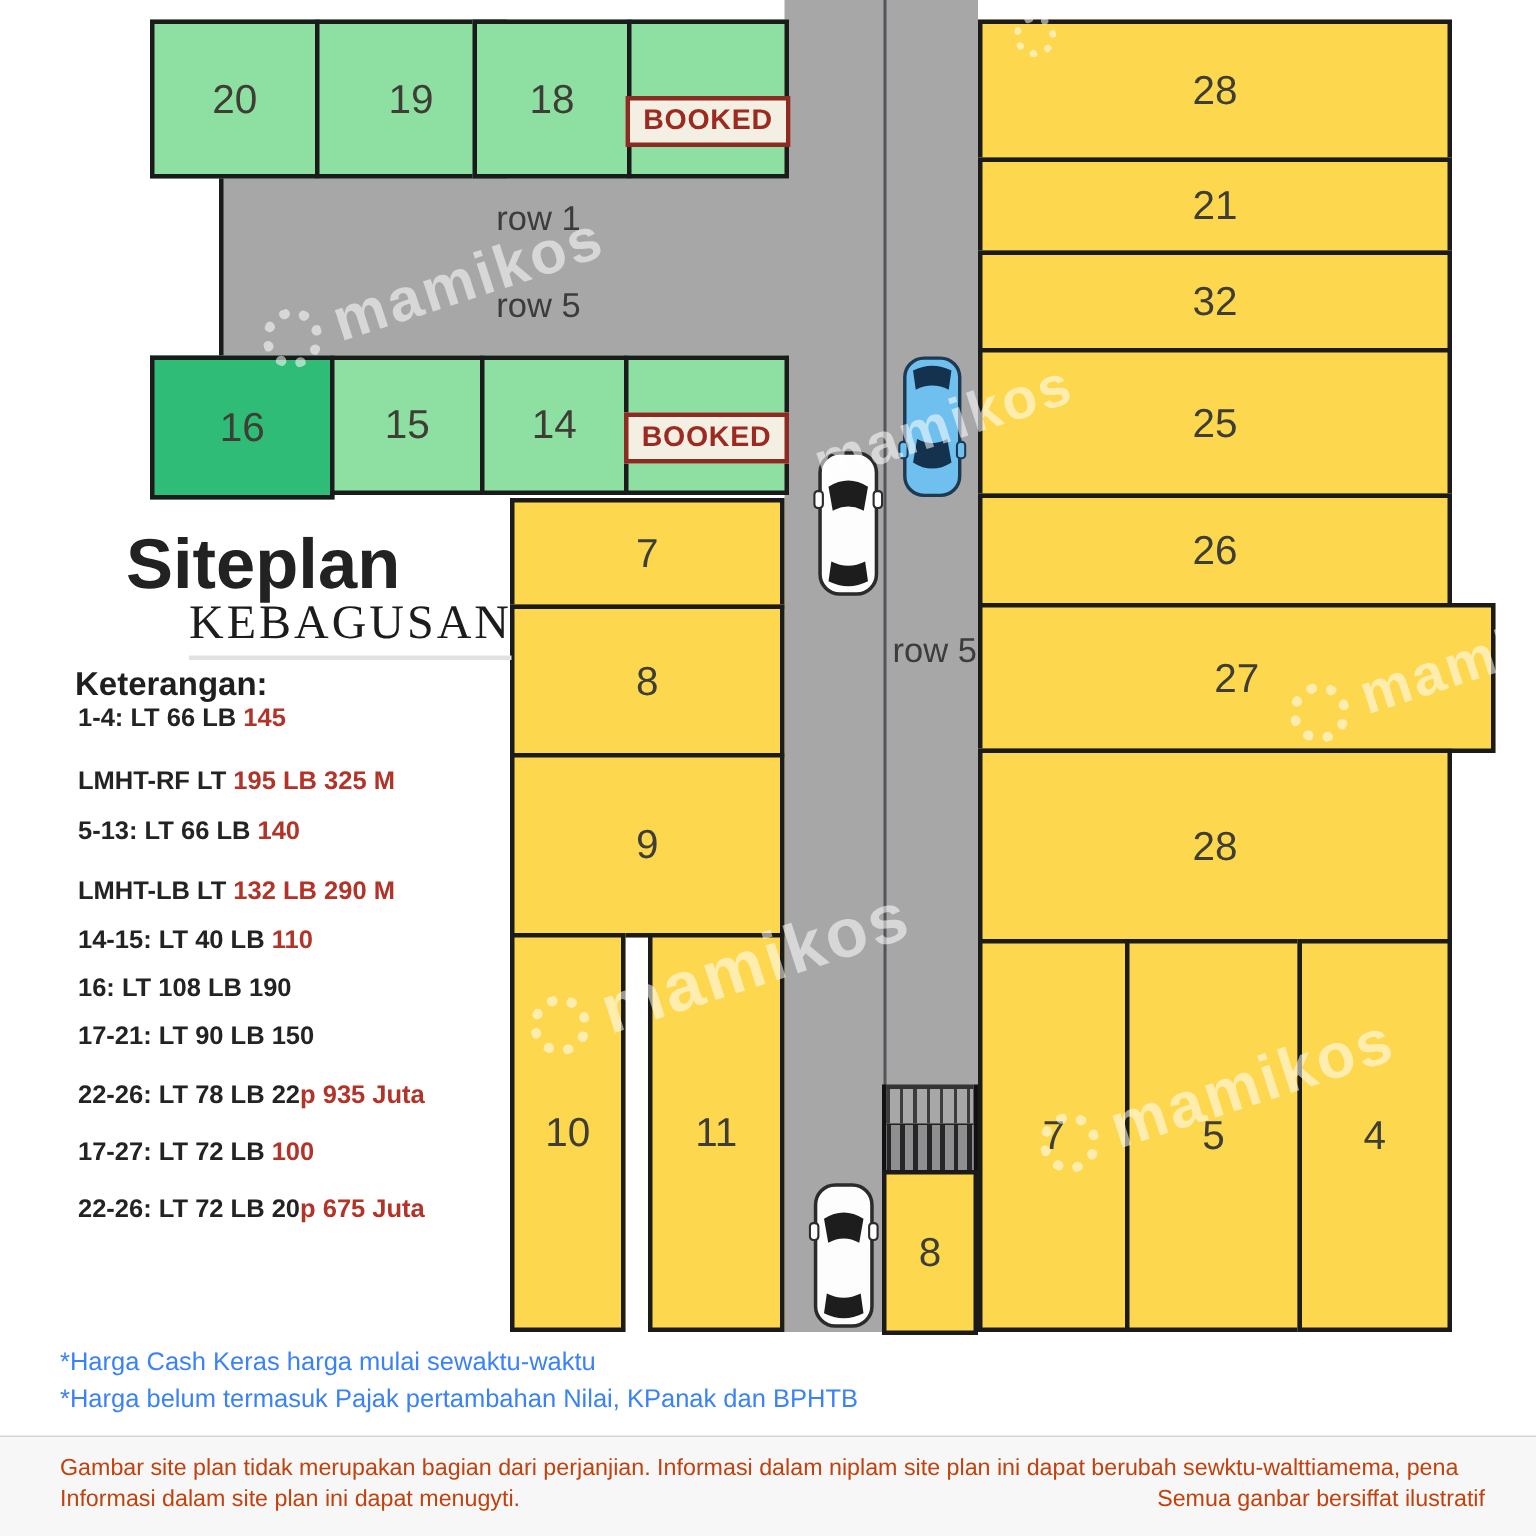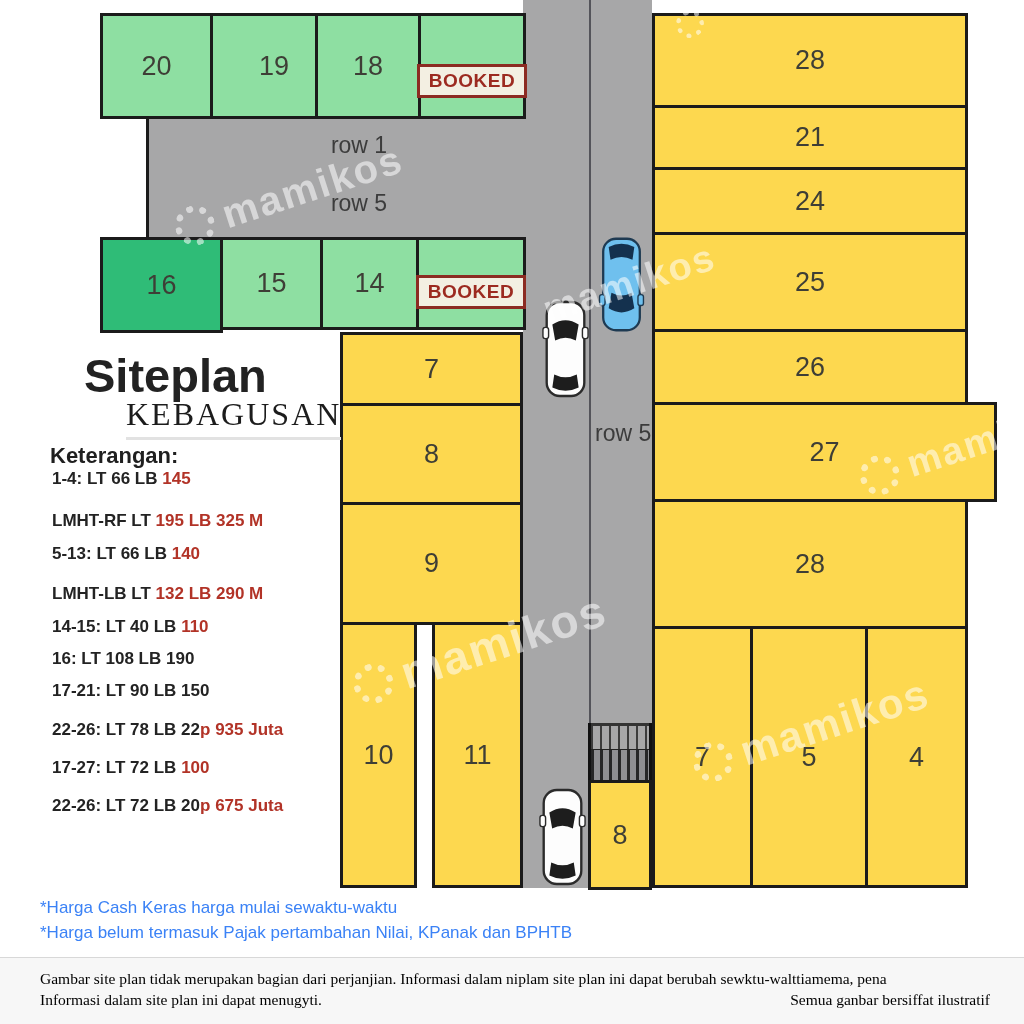--- a/index.html
+++ b/index.html
@@ -47,21 +47,21 @@
   .title-sub { position:absolute; left:126px; top:396px; font-family:"Liberation Serif", serif;
                font-size:32px; letter-spacing:2px; color:#1c1c1c; border-bottom:3px solid #e2e2e2; padding-bottom:4px; }
   .leg-head { position:absolute; left:50px; top:443px; font-size:22px; font-weight:700; color:#1f1f1f; }
   .leg { position:absolute; left:52px; font-size:17px; font-weight:600; color:#232323; white-space:nowrap; }
   .leg .red { color:var(--legend_red,#b23327); }
 
   
   .note { position:absolute; left:40px; font-size:17px; color:#3b82f6; }
   .footer-bg { position:absolute; left:0; top:957px; width:1024px; height:67px; background:#f7f7f7;
                border-top:1px solid #d8d8d8; }
-  .footer-line { position:absolute; font-size:15.5px; color:#000000; white-space:nowrap;font-family:Liberation Serif, serif; }
+  .footer-line { position:absolute; font-size:15.5px; color:#c2410c; white-space:nowrap; }
 </style>
 </head>
 <body>
 
 <div id="canvas">
 
   <div class="road-h">
     <div class="road-label" style="top:16px">row 1</div>
     <div class="road-label" style="top:74px">row 5</div>
   </div>
@@ -112,21 +112,21 @@
     <span class="num">11</span>
   </div>
 
   <div class="plot yellow" style="left:652px;top:13px;width:316px;height:95px">
     <span class="num">28</span>
   </div>
   <div class="plot yellow" style="left:652px;top:105px;width:316px;height:65px">
     <span class="num">21</span>
   </div>
   <div class="plot yellow" style="left:652px;top:167px;width:316px;height:68px">
-    <span class="num">24</span>
+    <span class="num">32</span>
   </div>
   <div class="plot yellow" style="left:652px;top:232px;width:316px;height:100px">
     <span class="num">25</span>
   </div>
   <div class="plot yellow" style="left:652px;top:329px;width:316px;height:76px">
     <span class="num">26</span>
   </div>
   <div class="plot yellow" style="left:652px;top:402px;width:345px;height:100px">
     <span class="num">27</span>
   </div>

